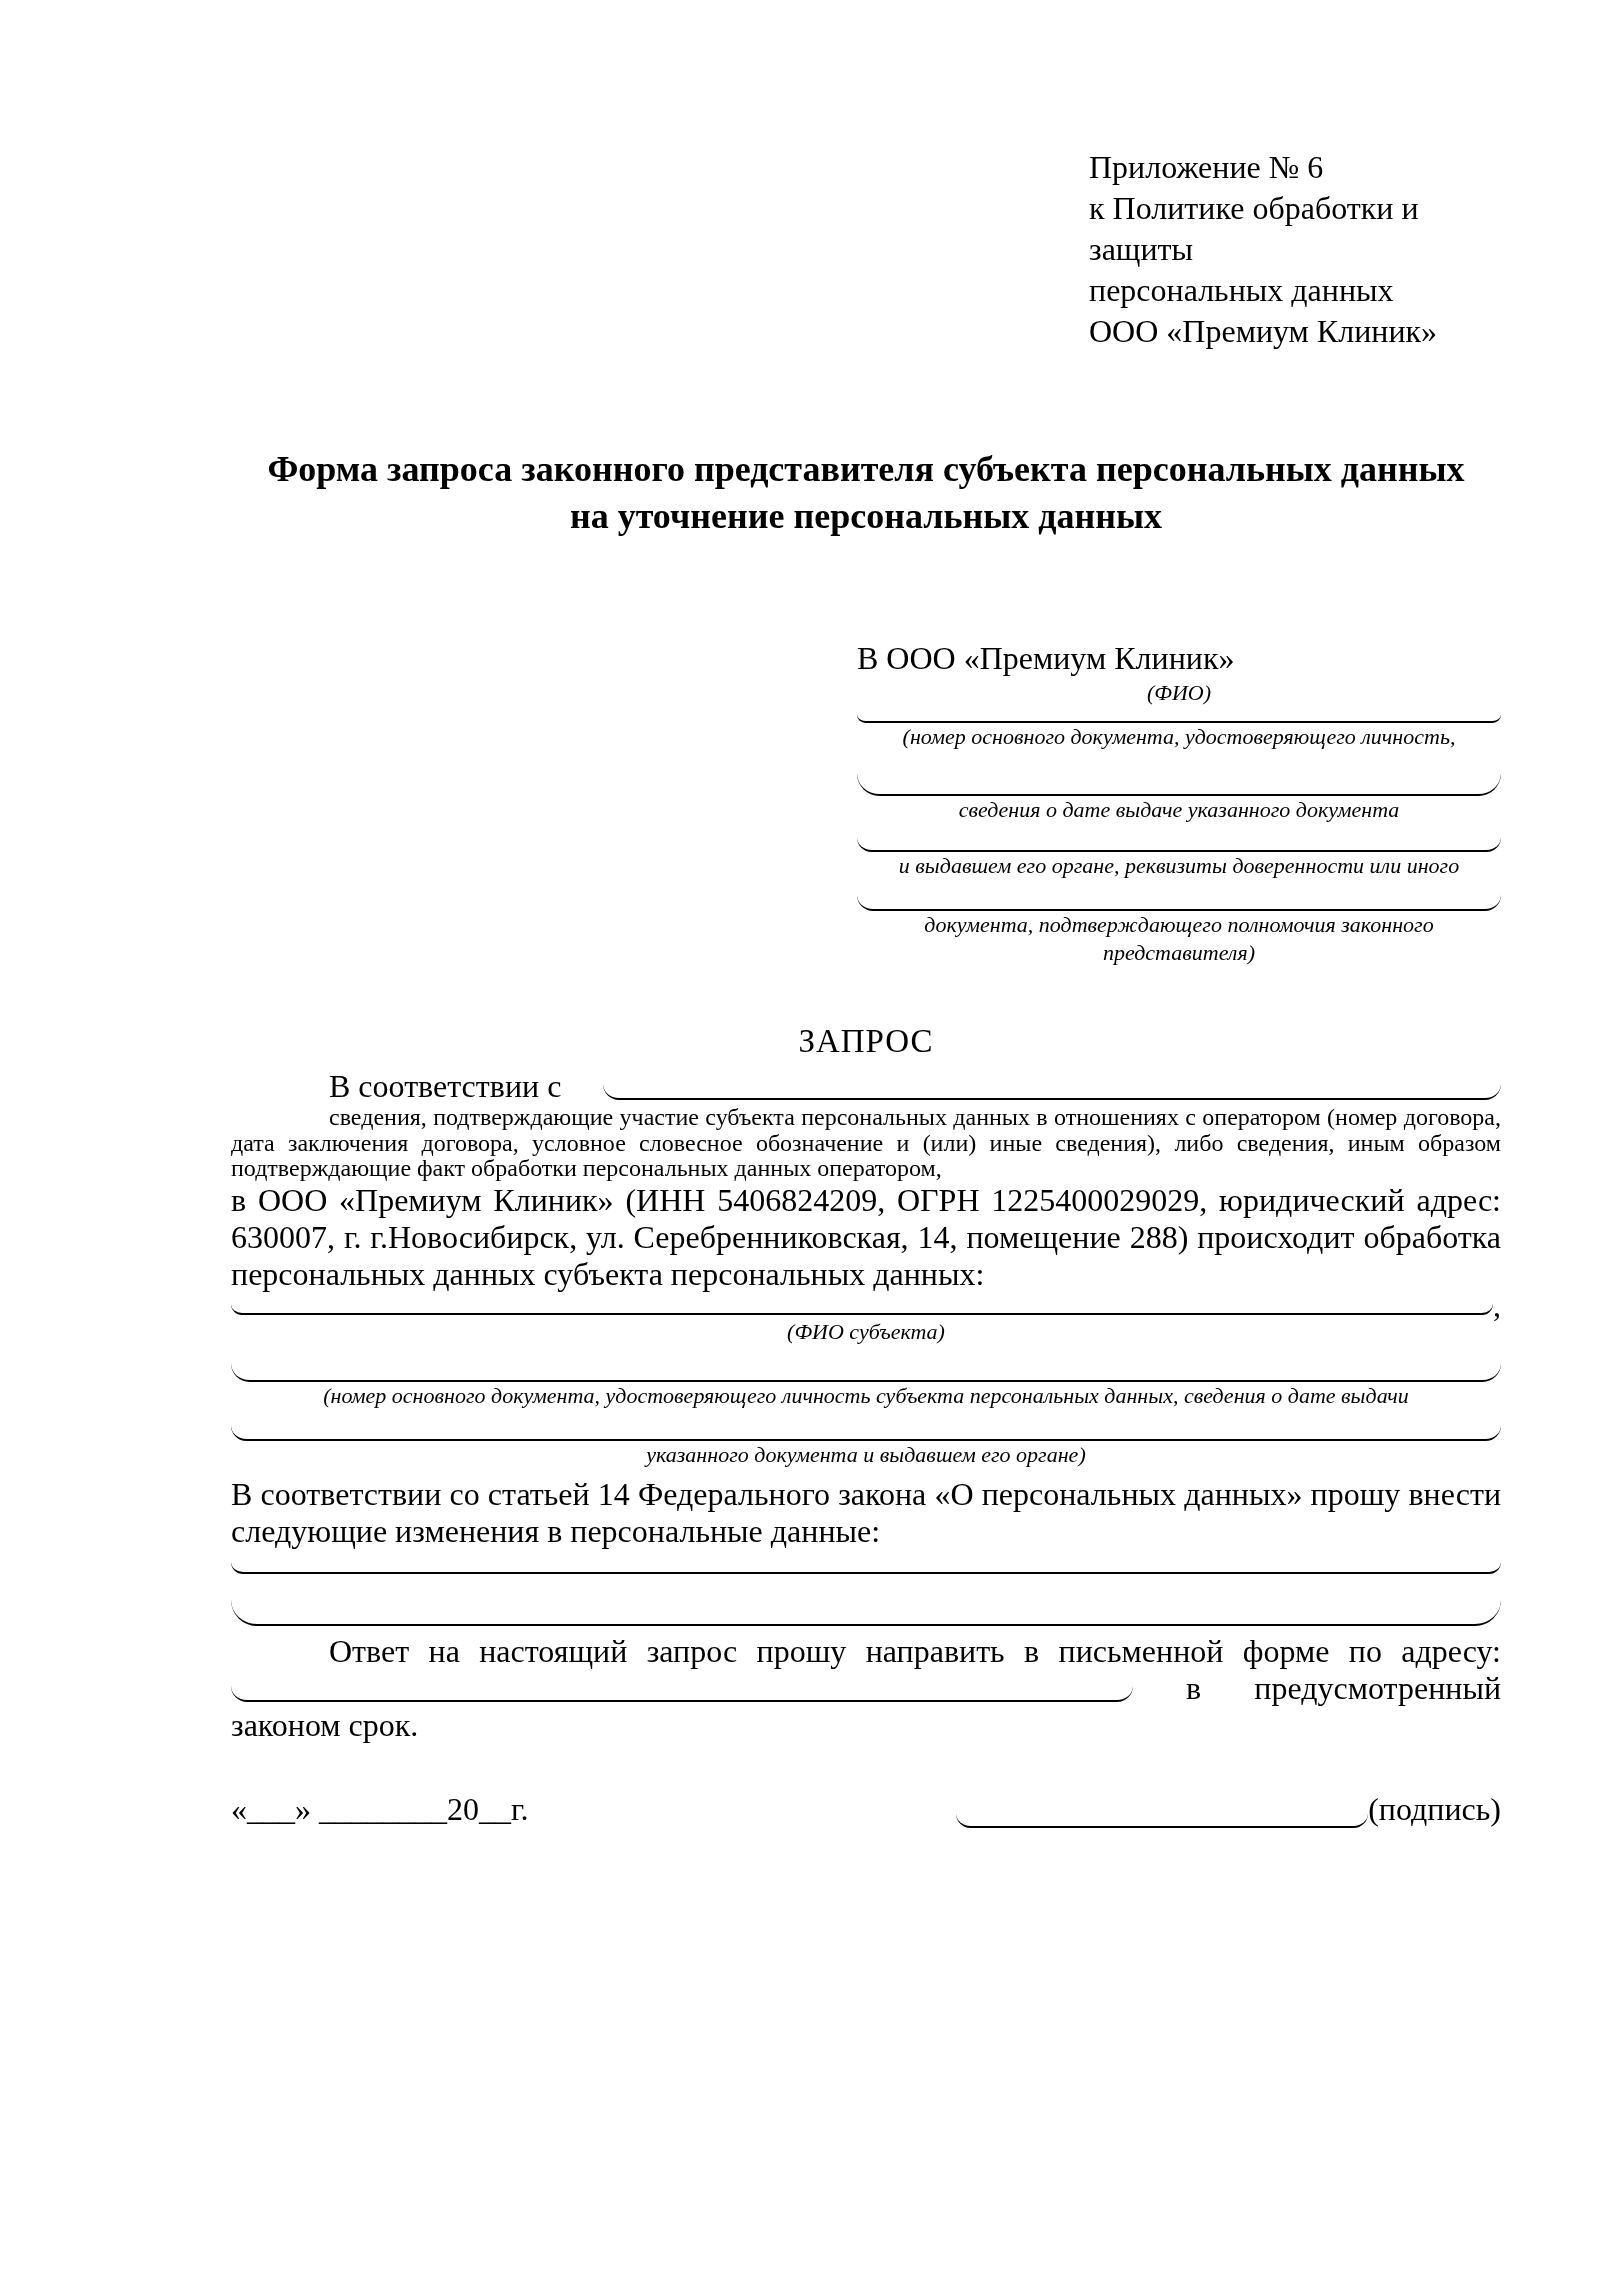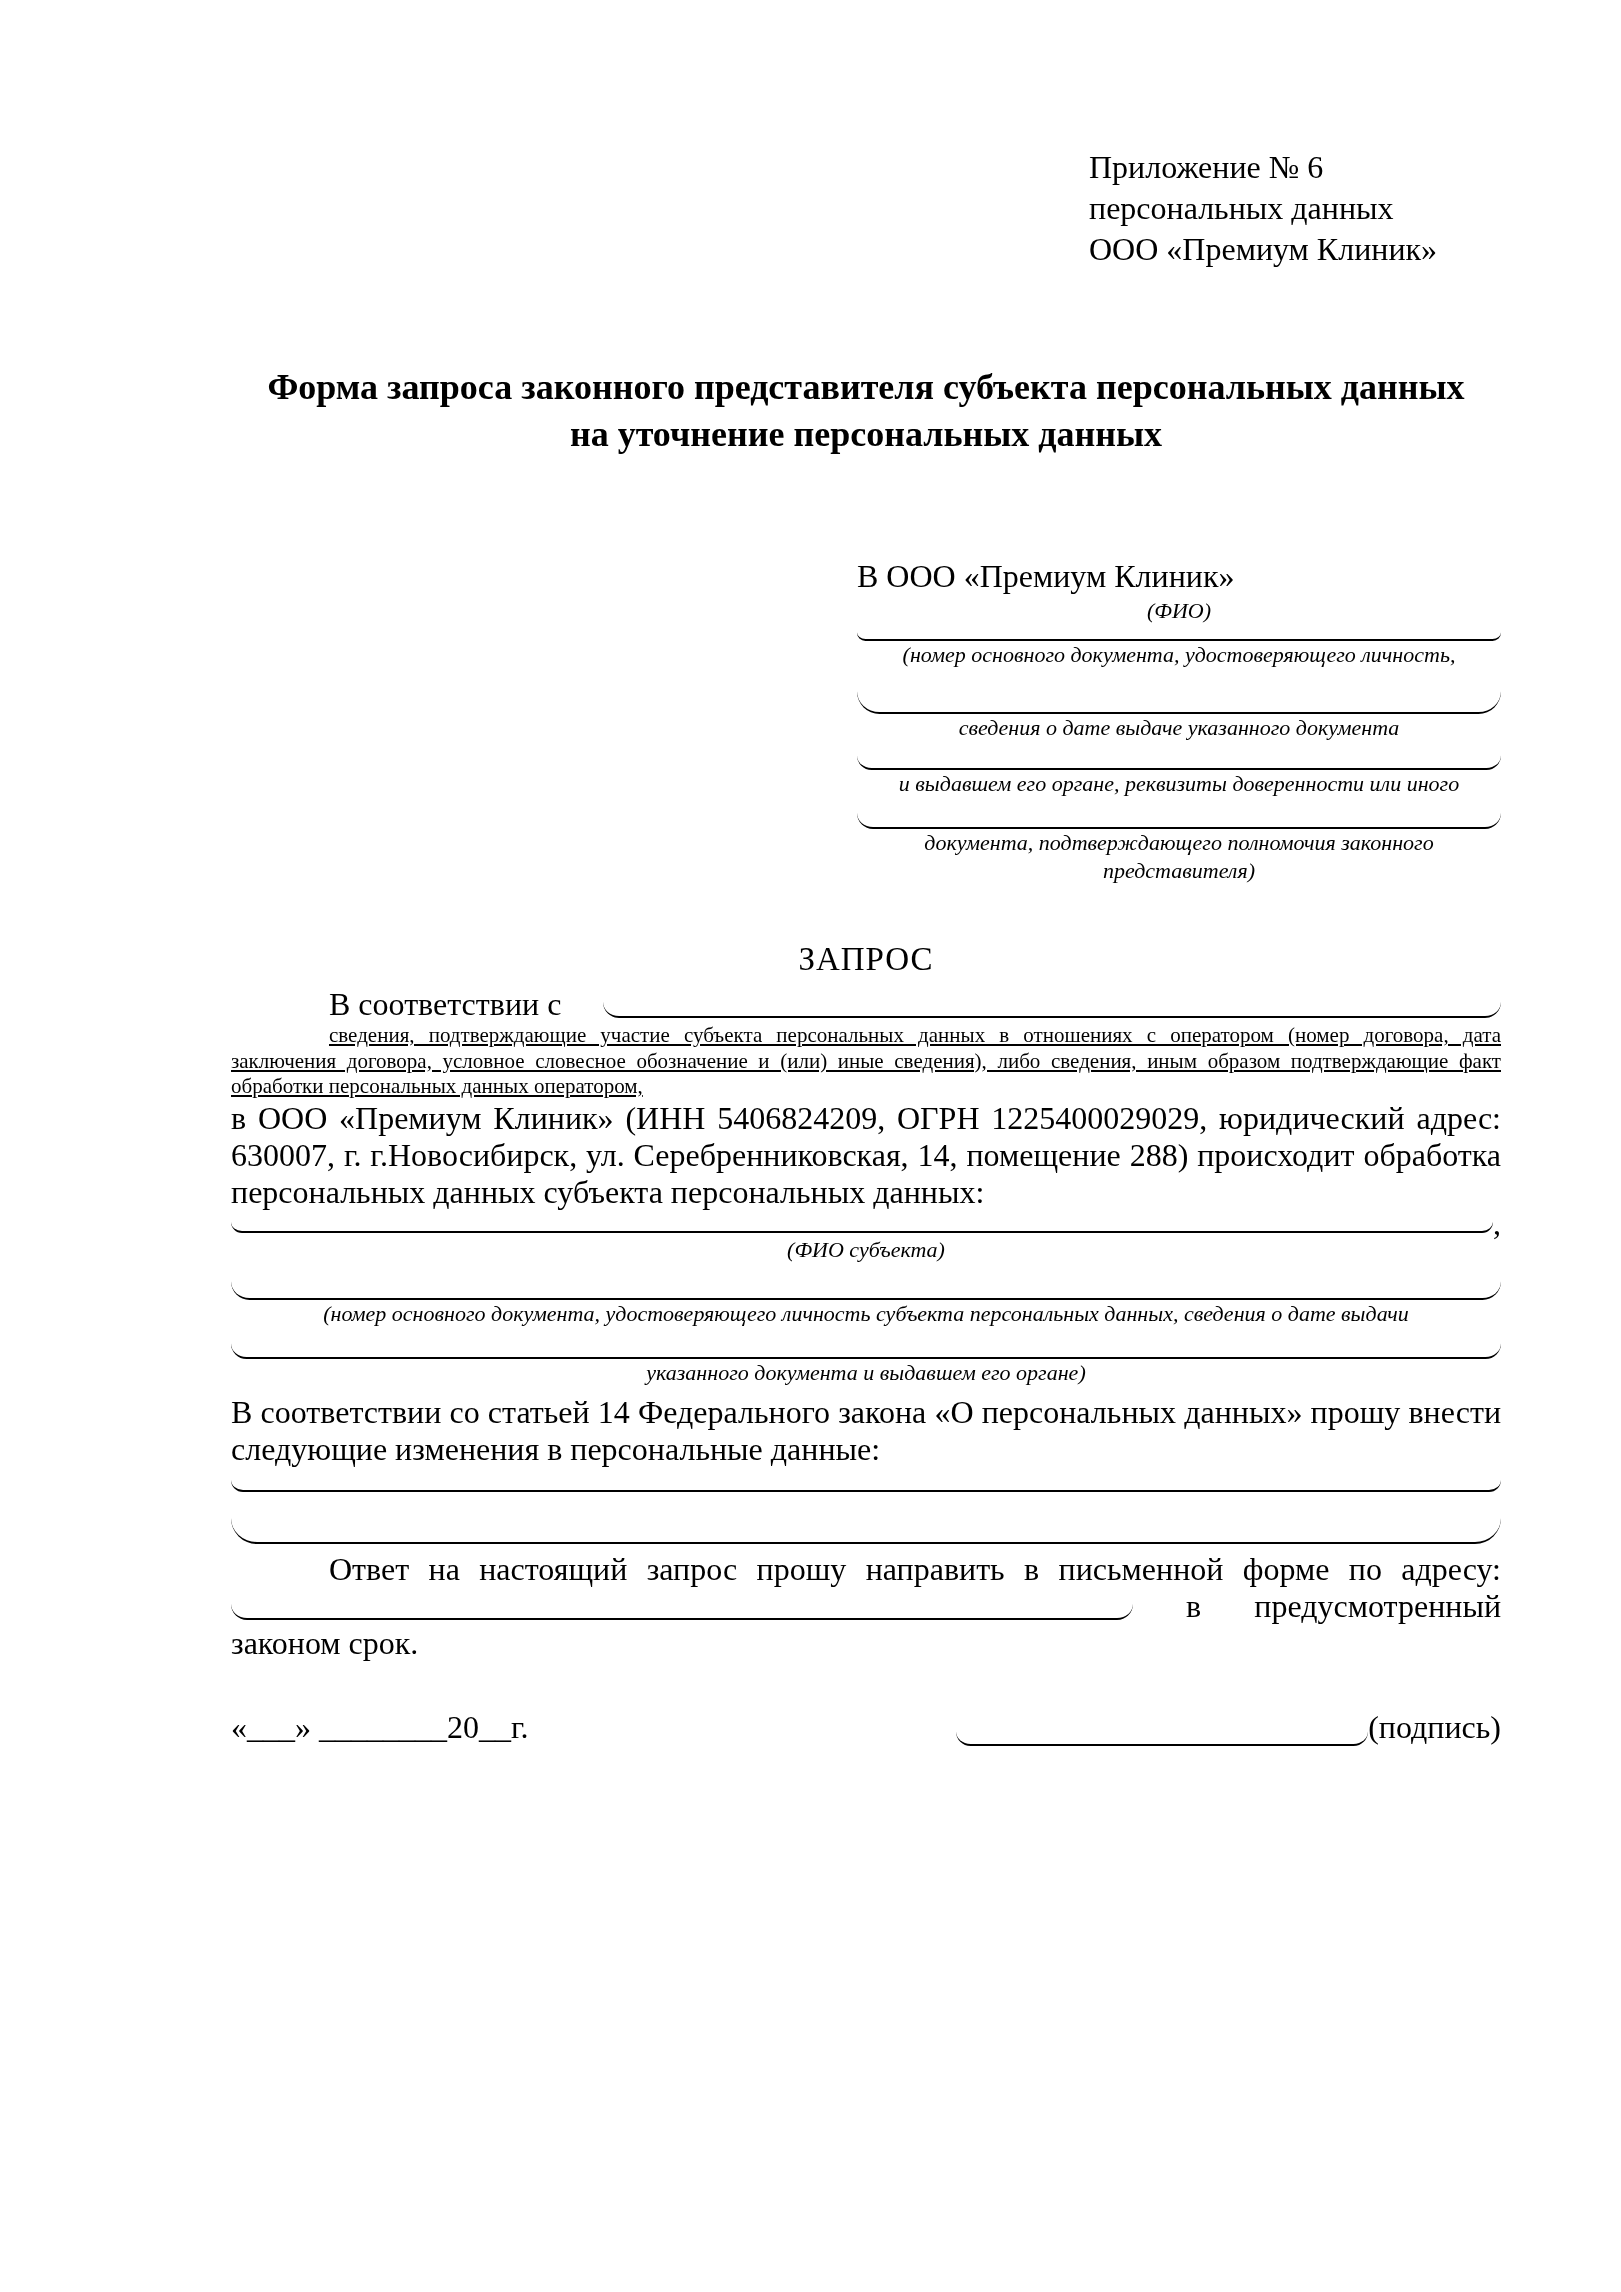--- a/index.html
+++ b/index.html
@@ -27,21 +27,21 @@
   .cap { text-align: center; font-size: 22px; line-height: 27.4px; font-style: italic; }
   .blank { border-bottom: 2.9px solid #000; }
   .h17 { height: 16.7px; } .h46 { height: 45px; } .h30 { height: 29px; }
   .h33 { height: 32px; } .h38 { height: 37px; } .h32 { height: 31px; }
   .h24 { height: 23.5px; } .h53 { height: 52px; }
 
   
   .zapros { margin-top: 54px; text-align: center; font-size: 33px; line-height: 43px; letter-spacing: 1px; }
   .intro-row { margin-top: 4.9px; padding-left: 98px; gap: 30px; }
   .intro-row .fill { margin-left: 11.8px; }
-  .intro-cap { font-size: 21px; line-height: 25.5px; text-align: justify; text-indent: 98px; text-decoration: underline; }
+  .intro-cap { font-size: 24px; line-height: 25.5px; text-align: justify; text-indent: 98px; }
   .par { text-align: justify; }
   .subject-row { height: 25.5px; }
   .subject-row .fill { height: 22.5px; }
   .subject-row .comma { line-height: 25.5px; }
   .answer-first { text-indent: 98px; text-align: justify; text-align-last: justify; }
   .answer-row { display: flex; justify-content: space-between; align-items: flex-start; }
   .answer-row .line-seg { width: 902px; height: 32px; border-bottom: 2.9px solid #000; }
   .mt8 { margin-top: 7.8px; }
 
   
@@ -50,20 +50,21 @@
   .sig-line { width: 412px; height: 29px; border-bottom: 2.9px solid #000; }
 </style>
 </head>
 <body>
 
 <div class="page">
   <div class="content">
 
     <div class="appendix">
       <div>Приложение № 6</div>
+      <div>к Политике обработки и защиты</div>
       <div>персональных данных</div>
       <div>ООО «Премиум Клиник»</div>
     </div>
 
     <div class="title">
       <div>Форма запроса законного представителя субъекта персональных данных</div>
       <div>на уточнение персональных данных</div>
     </div>
 
     <div class="addressee">

